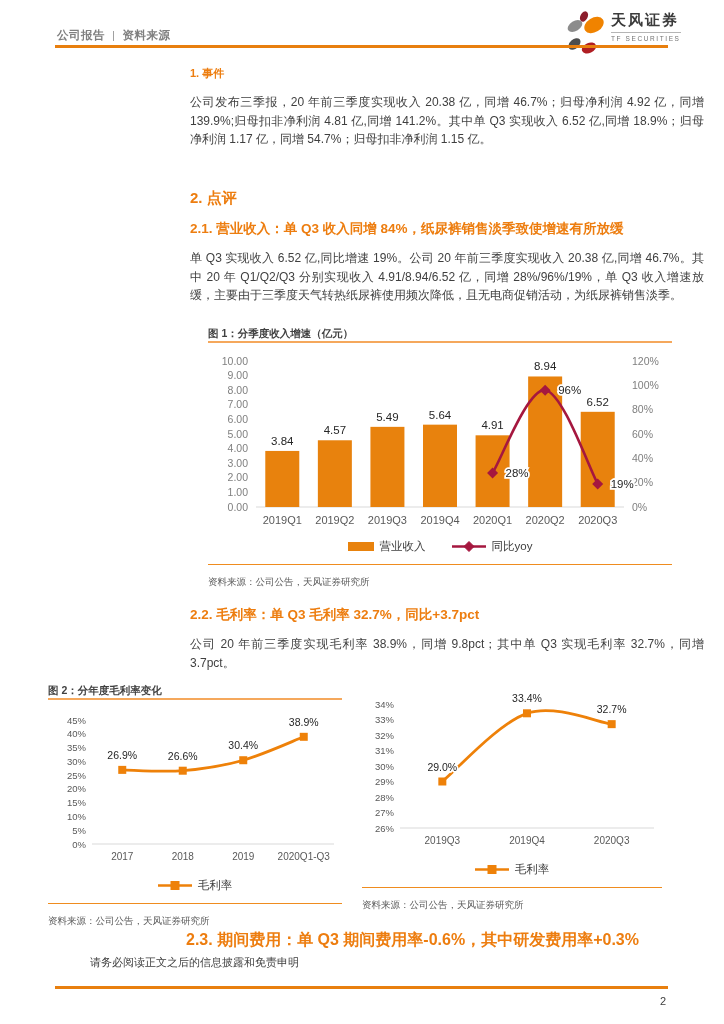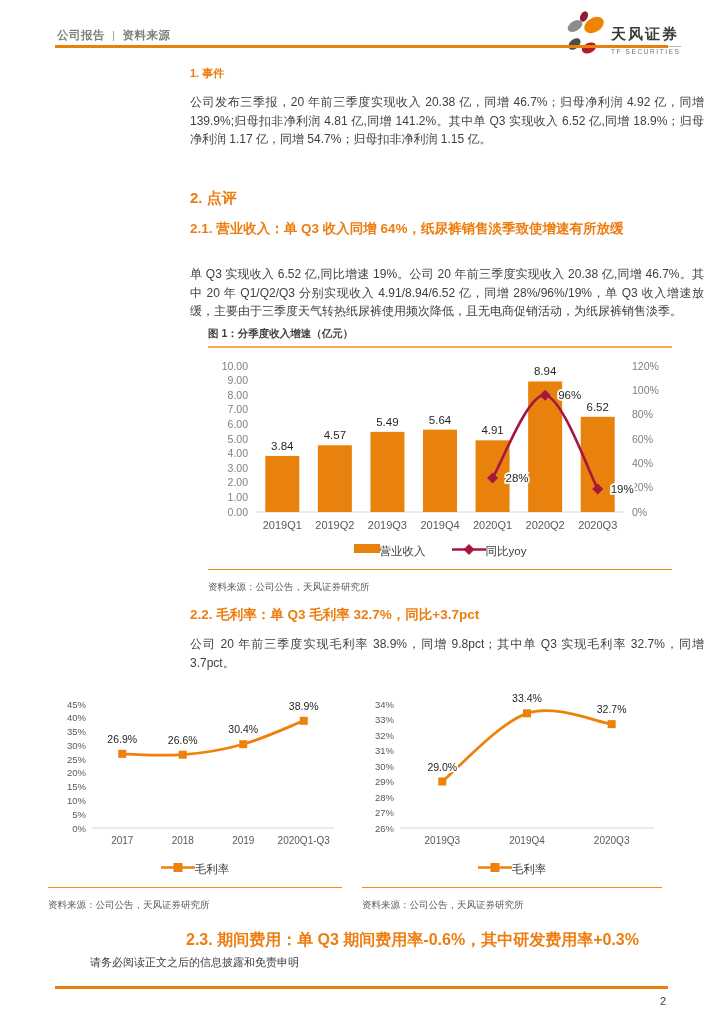--- a/index.html
+++ b/index.html
@@ -5,47 +5,47 @@
   *{margin:0;padding:0;box-sizing:border-box}
   html,body{width:724px;height:1024px}
   body{background:#fff;font-family:"Liberation Sans","DejaVu Sans",sans-serif;color:#3f3f3f;position:relative;overflow:hidden}
   .abs{position:absolute}
   svg text{font-family:"Liberation Sans","DejaVu Sans",sans-serif}
 
   
   .h-label{left:57px;top:28px;font-size:11.5px;font-weight:bold;color:#7f7f7f;letter-spacing:.5px}
   .h-sep{margin:0 7px;color:#9a9a9a;font-weight:400}
   .h-rule{left:55px;right:56px;top:45px;height:2.5px;background:#e87f0e}
-  .logo{left:566px;top:11px;display:flex;align-items:flex-end;gap:5px}
+  .logo{left:566px;top:11px;display:flex;align-items:flex-start;gap:5px}
   .brand{display:flex;flex-direction:column}
   .brand-cn{font-size:15px;font-weight:bold;color:#3b3b3b;letter-spacing:2px;white-space:nowrap}
   .brand-en{font-size:6.5px;color:#737373;letter-spacing:1.6px;border-top:1px solid #b5b5b5;margin-top:2px;padding-top:1.5px;white-space:nowrap}
 
   
   .hd{color:#ed7d0f;font-weight:bold;white-space:nowrap}
   .s1{left:190px;top:66px;font-size:11px}
   .s2{left:190px;top:189px;font-size:15px}
   .s21{left:190px;top:220px;font-size:13.5px}
   .s22{left:190px;top:606px;font-size:13.5px}
   .s23{left:186px;top:930px;font-size:16px}
   .p{left:190px;width:514px;font-size:12px;line-height:1.55;text-align:justify;color:#3f3f3f}
   .p1{top:93px}
-  .p2{top:265px}
+  .p2{top:249px}
   .p3{top:635px}
 
   
   .fig{display:block}
   .fig1{left:208px;top:327px;width:464px}
   .fig2{left:48px;top:684px;width:294px}
   .fig3{left:362px;top:684px;width:300px}
-  .figcap{font-size:10.5px;font-weight:bold;color:#404040;padding-bottom:5px;border-bottom:2px solid #f5a85c}
+  .figcap{font-size:10.5px;font-weight:bold;color:#404040;border-bottom:2px solid #f5a85c}
   .figcap .cap-t{font-weight:bold}
   .chartbox{margin-top:6px}
   .legend{display:flex;justify-content:center;gap:26px;align-items:center;font-size:11.5px;color:#404040;margin-top:4px}
-  .legend-item{display:flex;align-items:flex-start;}
+  .legend-item{display:flex;align-items:center;gap:6px}
   .sw-bar{width:26px;height:9px;display:inline-block}
   .figsrc{font-size:9.5px;color:#595959;border-top:1.5px solid #ef8c1f;padding-top:11px;margin-top:10px}
 
   
   .f-rule{left:55px;right:56px;top:986px;height:2.5px;background:#e87f0e}
   .f-text{left:90px;top:955px;font-size:11px;color:#404040}
   .f-page{right:58px;top:995px;font-size:11px;color:#404040}
 </style>
 </head>
 <body>
@@ -65,21 +65,21 @@
     <span class="brand-cn">天风证券</span>
     <span class="brand-en">TF SECURITIES</span>
   </div>
 </div>
 <div class="abs h-rule"></div>
 
 <div class="abs hd s1">1. 事件</div>
 <p class="abs p p1">公司发布三季报，20 年前三季度实现收入 20.38 亿，同增 46.7%；归母净利润 4.92 亿，同增 139.9%;归母扣非净利润 4.81 亿,同增 141.2%。其中单 Q3 实现收入 6.52 亿,同增 18.9%；归母净利润 1.17 亿，同增 54.7%；归母扣非净利润 1.15 亿。</p>
 
 <div class="abs hd s2">2. 点评</div>
-<div class="abs hd s21">2.1. 营业收入：单 Q3 收入同增 64%，纸尿裤销售淡季致使增速有所放缓</div>
+<div class="abs hd s21">2.1. 营业收入：单 Q3 收入同增 84%，纸尿裤销售淡季致使增速有所放缓</div>
 <p class="abs p p2">单 Q3 实现收入 6.52 亿,同比增速 19%。公司 20 年前三季度实现收入 20.38 亿,同增 46.7%。其中 20 年 Q1/Q2/Q3 分别实现收入 4.91/8.94/6.52 亿，同增 28%/96%/19%，单 Q3 收入增速放缓，主要由于三季度天气转热纸尿裤使用频次降低，且无电商促销活动，为纸尿裤销售淡季。</p>
 
 <figure class="abs fig fig1">
   <div class="figcap"><span>图 1：</span><span class="cap-t">分季度收入增速（亿元）</span></div>
   <div id="chart1" class="chartbox"><svg width="464" height="182" viewBox="0 0 464 182">
         <text x="40" y="161.5" text-anchor="end" font-size="10.5" fill="#7f7f7f" font-weight="400">0.00</text>
         <text x="40" y="146.9" text-anchor="end" font-size="10.5" fill="#7f7f7f" font-weight="400">1.00</text>
         <text x="40" y="132.3" text-anchor="end" font-size="10.5" fill="#7f7f7f" font-weight="400">2.00</text>
         <text x="40" y="117.7" text-anchor="end" font-size="10.5" fill="#7f7f7f" font-weight="400">3.00</text>
         <text x="40" y="103.1" text-anchor="end" font-size="10.5" fill="#7f7f7f" font-weight="400">4.00</text>
@@ -139,20 +139,21 @@
         <span>同比yoy</span>
       </span>
   </div>
   <div class="figsrc">资料来源：公司公告，天风证券研究所</div>
 </figure>
 
 <div class="abs hd s22">2.2. 毛利率：单 Q3 毛利率 32.7%，同比+3.7pct</div>
 <p class="abs p p3">公司 20 年前三季度实现毛利率 38.9%，同增 9.8pct；其中单 Q3 实现毛利率 32.7%，同增 3.7pct。</p>
 
 <figure class="abs fig fig2">
+  <div class="figcap"><span>图 2：</span><span class="cap-t">分年度毛利率变化</span></div>
   <div id="chart2" class="chartbox"><svg width="294" height="164" viewBox="0 0 294 164">
         <text x="38" y="141.5" text-anchor="end" font-size="9.5" fill="#595959" font-weight="400">0%</text>
         <text x="38" y="127.72222222222223" text-anchor="end" font-size="9.5" fill="#595959" font-weight="400">5%</text>
         <text x="38" y="113.94444444444444" text-anchor="end" font-size="9.5" fill="#595959" font-weight="400">10%</text>
         <text x="38" y="100.16666666666667" text-anchor="end" font-size="9.5" fill="#595959" font-weight="400">15%</text>
         <text x="38" y="86.38888888888889" text-anchor="end" font-size="9.5" fill="#595959" font-weight="400">20%</text>
         <text x="38" y="72.61111111111111" text-anchor="end" font-size="9.5" fill="#595959" font-weight="400">25%</text>
         <text x="38" y="58.83333333333334" text-anchor="end" font-size="9.5" fill="#595959" font-weight="400">30%</text>
         <text x="38" y="45.05555555555556" text-anchor="end" font-size="9.5" fill="#595959" font-weight="400">35%</text>
         <text x="38" y="31.277777777777786" text-anchor="end" font-size="9.5" fill="#595959" font-weight="400">40%</text>

